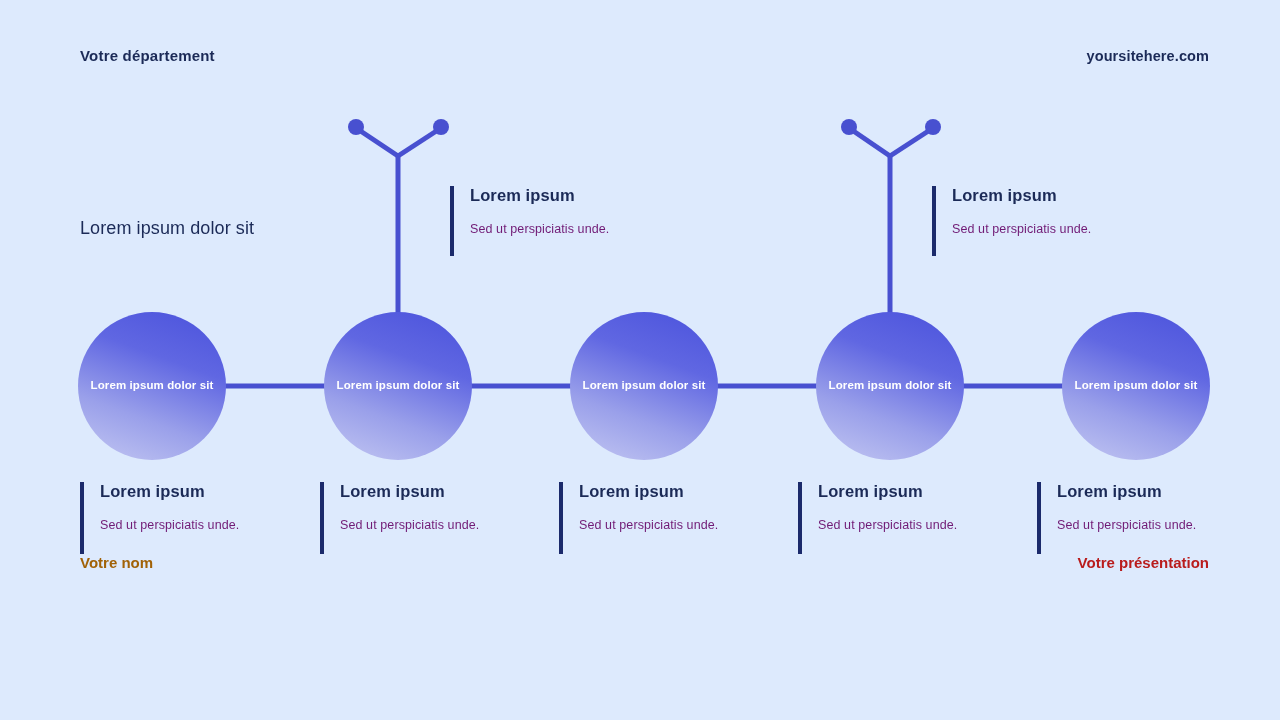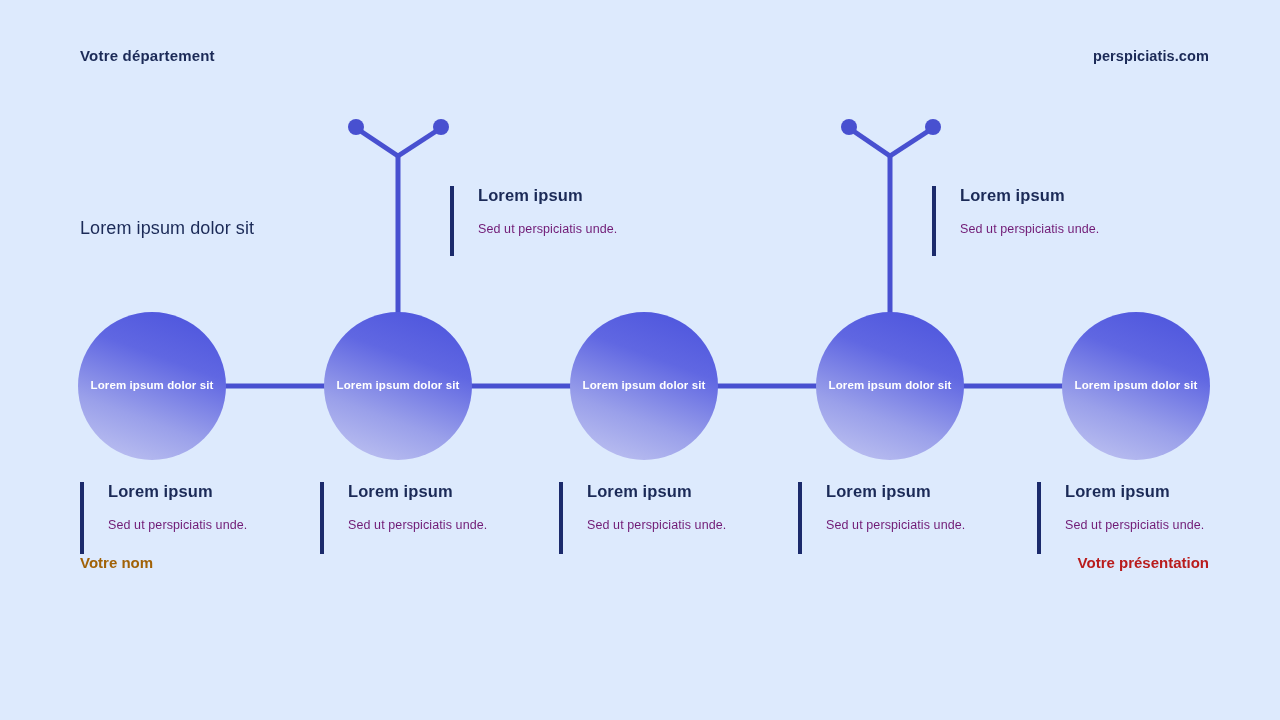--- a/index.html
+++ b/index.html
@@ -30,35 +30,35 @@
     background:linear-gradient(200deg, #4a52dc 0%, #6067e2 34%, #9aa0ea 68%, #c3c7f2 100%);
     display:flex; align-items:center; justify-content:center;
     text-align:center;
   }
   .node span {
     font-size:11.5px; font-weight:bold; color:#ffffff; letter-spacing:.1px;
     line-height:1.2; padding:0 6px;
   }
 
   
-  .card { position:absolute; padding-left:28px; }
+  .card { position:absolute; padding-left:20px; }
   .card .bar {
     position:absolute; left:0; top:0; width:4px; height:100%;
     background:#1b2a6b;
   }
   .card .ttl  { font-size:16.5px; font-weight:bold; color:#1b2a57; letter-spacing:.1px; }
   .card .desc { font-size:12.5px; color:#701a75; margin-top:17px; letter-spacing:.1px; }
 </style>
 </head>
 <body>
 
 <div class="slide">
 
   <div class="hdr-left">Votre département</div>
-  <div class="hdr-right">perspiciatis.com</div>
+  <div class="hdr-right">yoursitehere.com</div>
 
   <div class="subtitle">Lorem ipsum dolor sit</div>
 
   <svg class="graphics" width="1280" height="720" viewBox="0 0 1280 720">
 
     <line x1="152" y1="386" x2="1136" y2="386" stroke="#4850d0" stroke-width="5"></line>
 
     <g>
       <line x1="398" y1="386" x2="398" y2="156" stroke="#4850d0" stroke-width="5"></line>
       <line x1="398" y1="156" x2="356" y2="128" stroke="#4850d0" stroke-width="5"></line>

